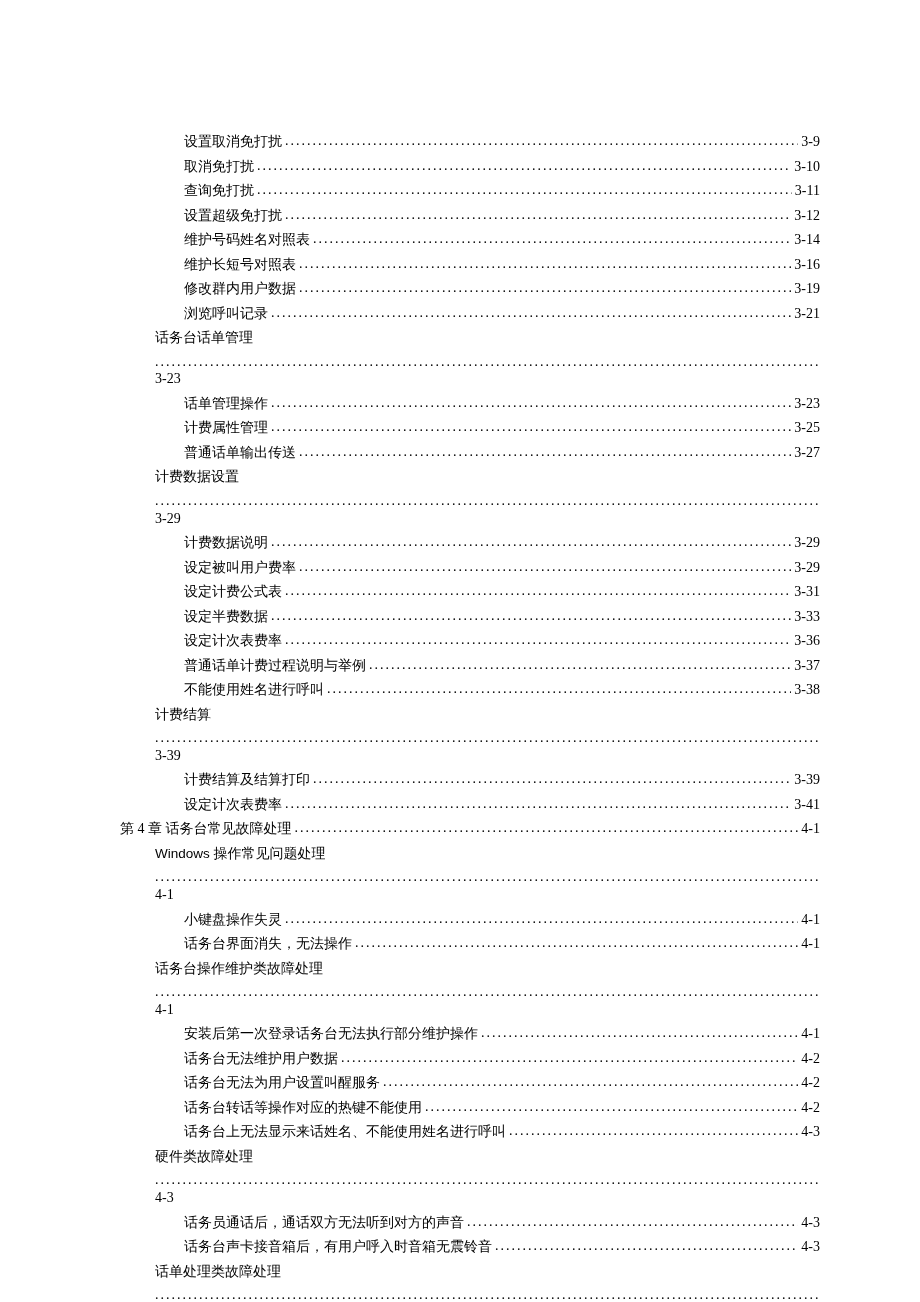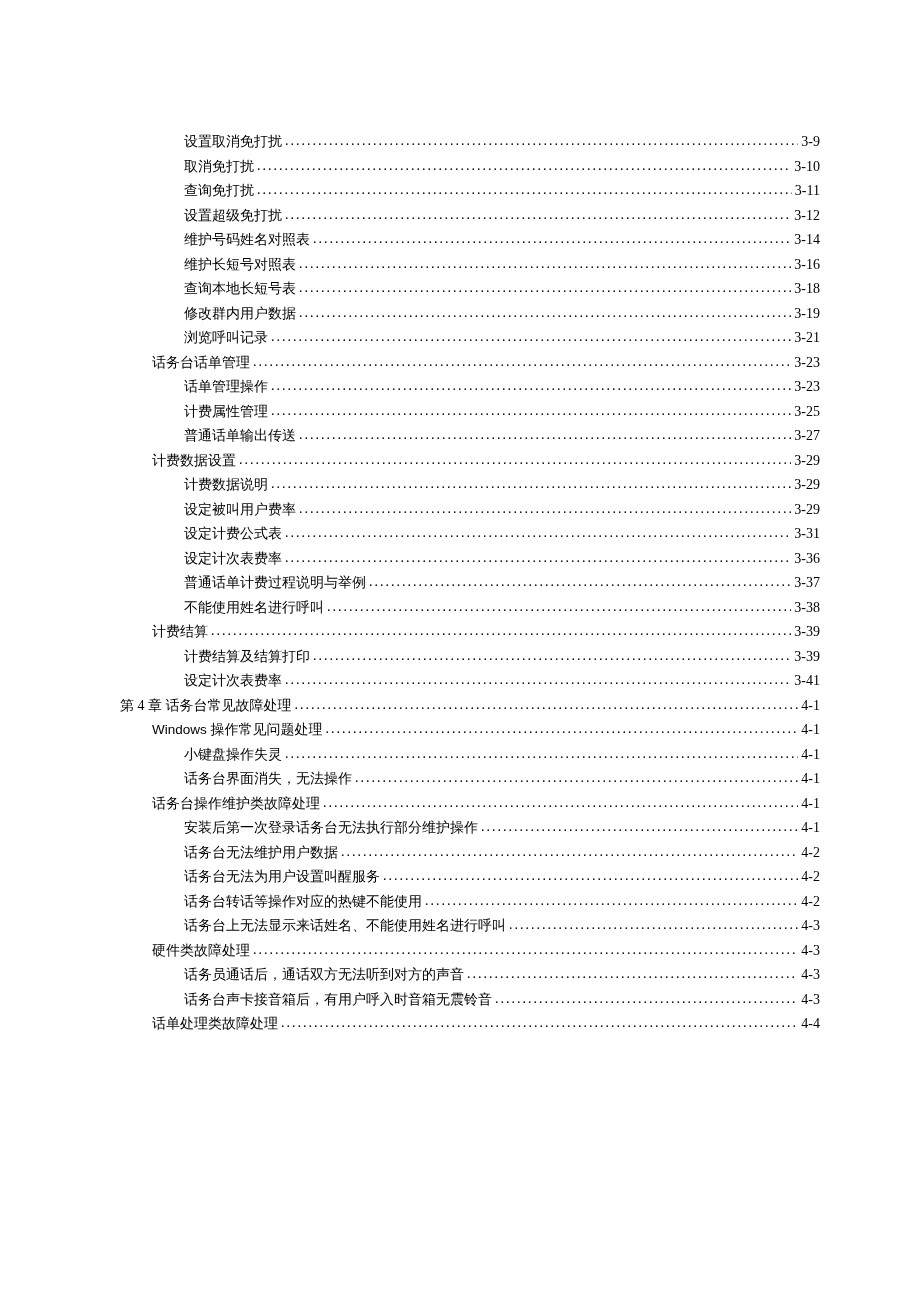--- a/index.html
+++ b/index.html
@@ -15,21 +15,21 @@
     }
     .toc { width: 100%; }
     .toc-entry {
       display: flex;
       align-items: baseline;
       line-height: 1.75;
       white-space: nowrap;
       overflow: hidden;
     }
     .toc-entry.level-1 { padding-left: 0; text-align: center; }
-    .toc-entry.level-2 { padding-left: 32px; }
+    .toc-entry.level-2 { padding-left: 32px; flex-direction: column; }
     .toc-entry.level-3 { padding-left: 64px; }
     .toc-title { flex: 0 0 auto; }
     .toc-leader {
       flex: 1 1 auto;
       overflow: hidden;
       letter-spacing: 2px;
       color: #000;
       margin: 0 3px;
       position: relative;
       top: -1px;
@@ -71,25 +71,20 @@
       <span class="toc-title">维护号码姓名对照表</span>
       <span class="toc-leader"></span>
       <span class="toc-page"> 3-14</span>
     </div>
     <div class="toc-entry level-3">
       <span class="toc-title">维护长短号对照表</span>
       <span class="toc-leader"></span>
       <span class="toc-page"> 3-16</span>
     </div>
     <div class="toc-entry level-3">
-      <span class="toc-title">查询本地长短号表</span>
-      <span class="toc-leader"></span>
-      <span class="toc-page"> 3-18</span>
-    </div>
-    <div class="toc-entry level-3">
       <span class="toc-title">修改群内用户数据</span>
       <span class="toc-leader"></span>
       <span class="toc-page"> 3-19</span>
     </div>
     <div class="toc-entry level-3">
       <span class="toc-title">浏览呼叫记录</span>
       <span class="toc-leader"></span>
       <span class="toc-page"> 3-21</span>
     </div>
     <div class="toc-entry level-2">
@@ -124,20 +119,25 @@
     </div>
     <div class="toc-entry level-3">
       <span class="toc-title">设定被叫用户费率</span>
       <span class="toc-leader"></span>
       <span class="toc-page"> 3-29</span>
     </div>
     <div class="toc-entry level-3">
       <span class="toc-title">设定计费公式表</span>
       <span class="toc-leader"></span>
       <span class="toc-page"> 3-31</span>
+    </div>
+    <div class="toc-entry level-3">
+      <span class="toc-title">设定半费数据</span>
+      <span class="toc-leader"></span>
+      <span class="toc-page"> 3-33</span>
     </div>
     <div class="toc-entry level-3">
       <span class="toc-title">设定计次表费率</span>
       <span class="toc-leader"></span>
       <span class="toc-page"> 3-36</span>
     </div>
     <div class="toc-entry level-3">
       <span class="toc-title">普通话单计费过程说明与举例</span>
       <span class="toc-leader"></span>
       <span class="toc-page"> 3-37</span>

